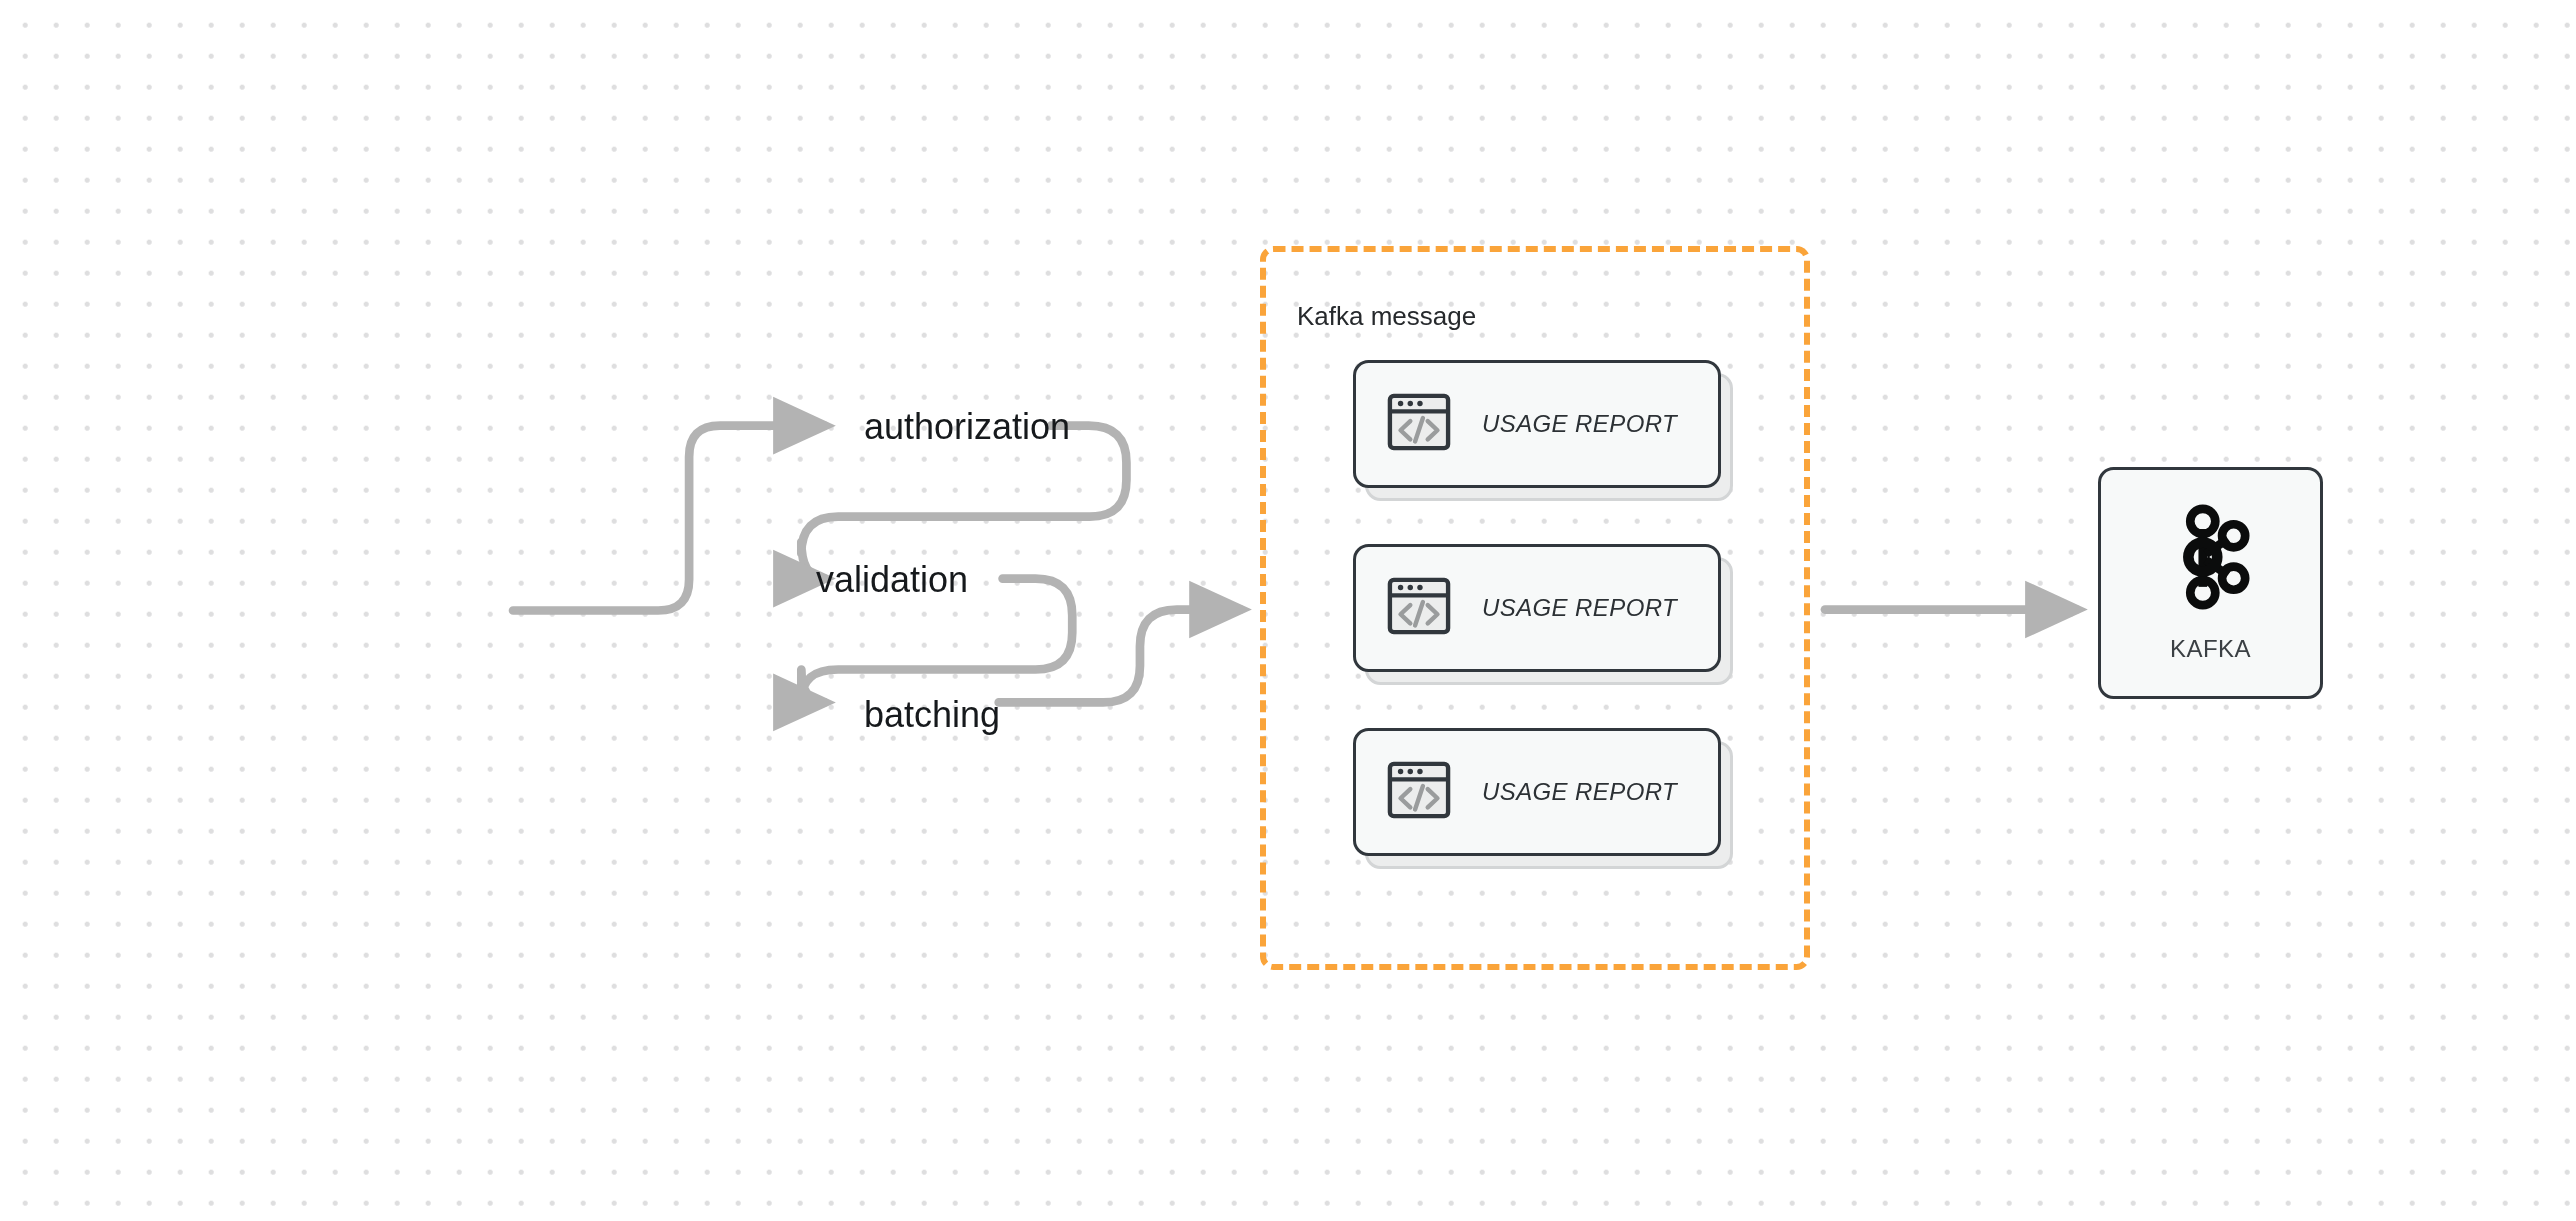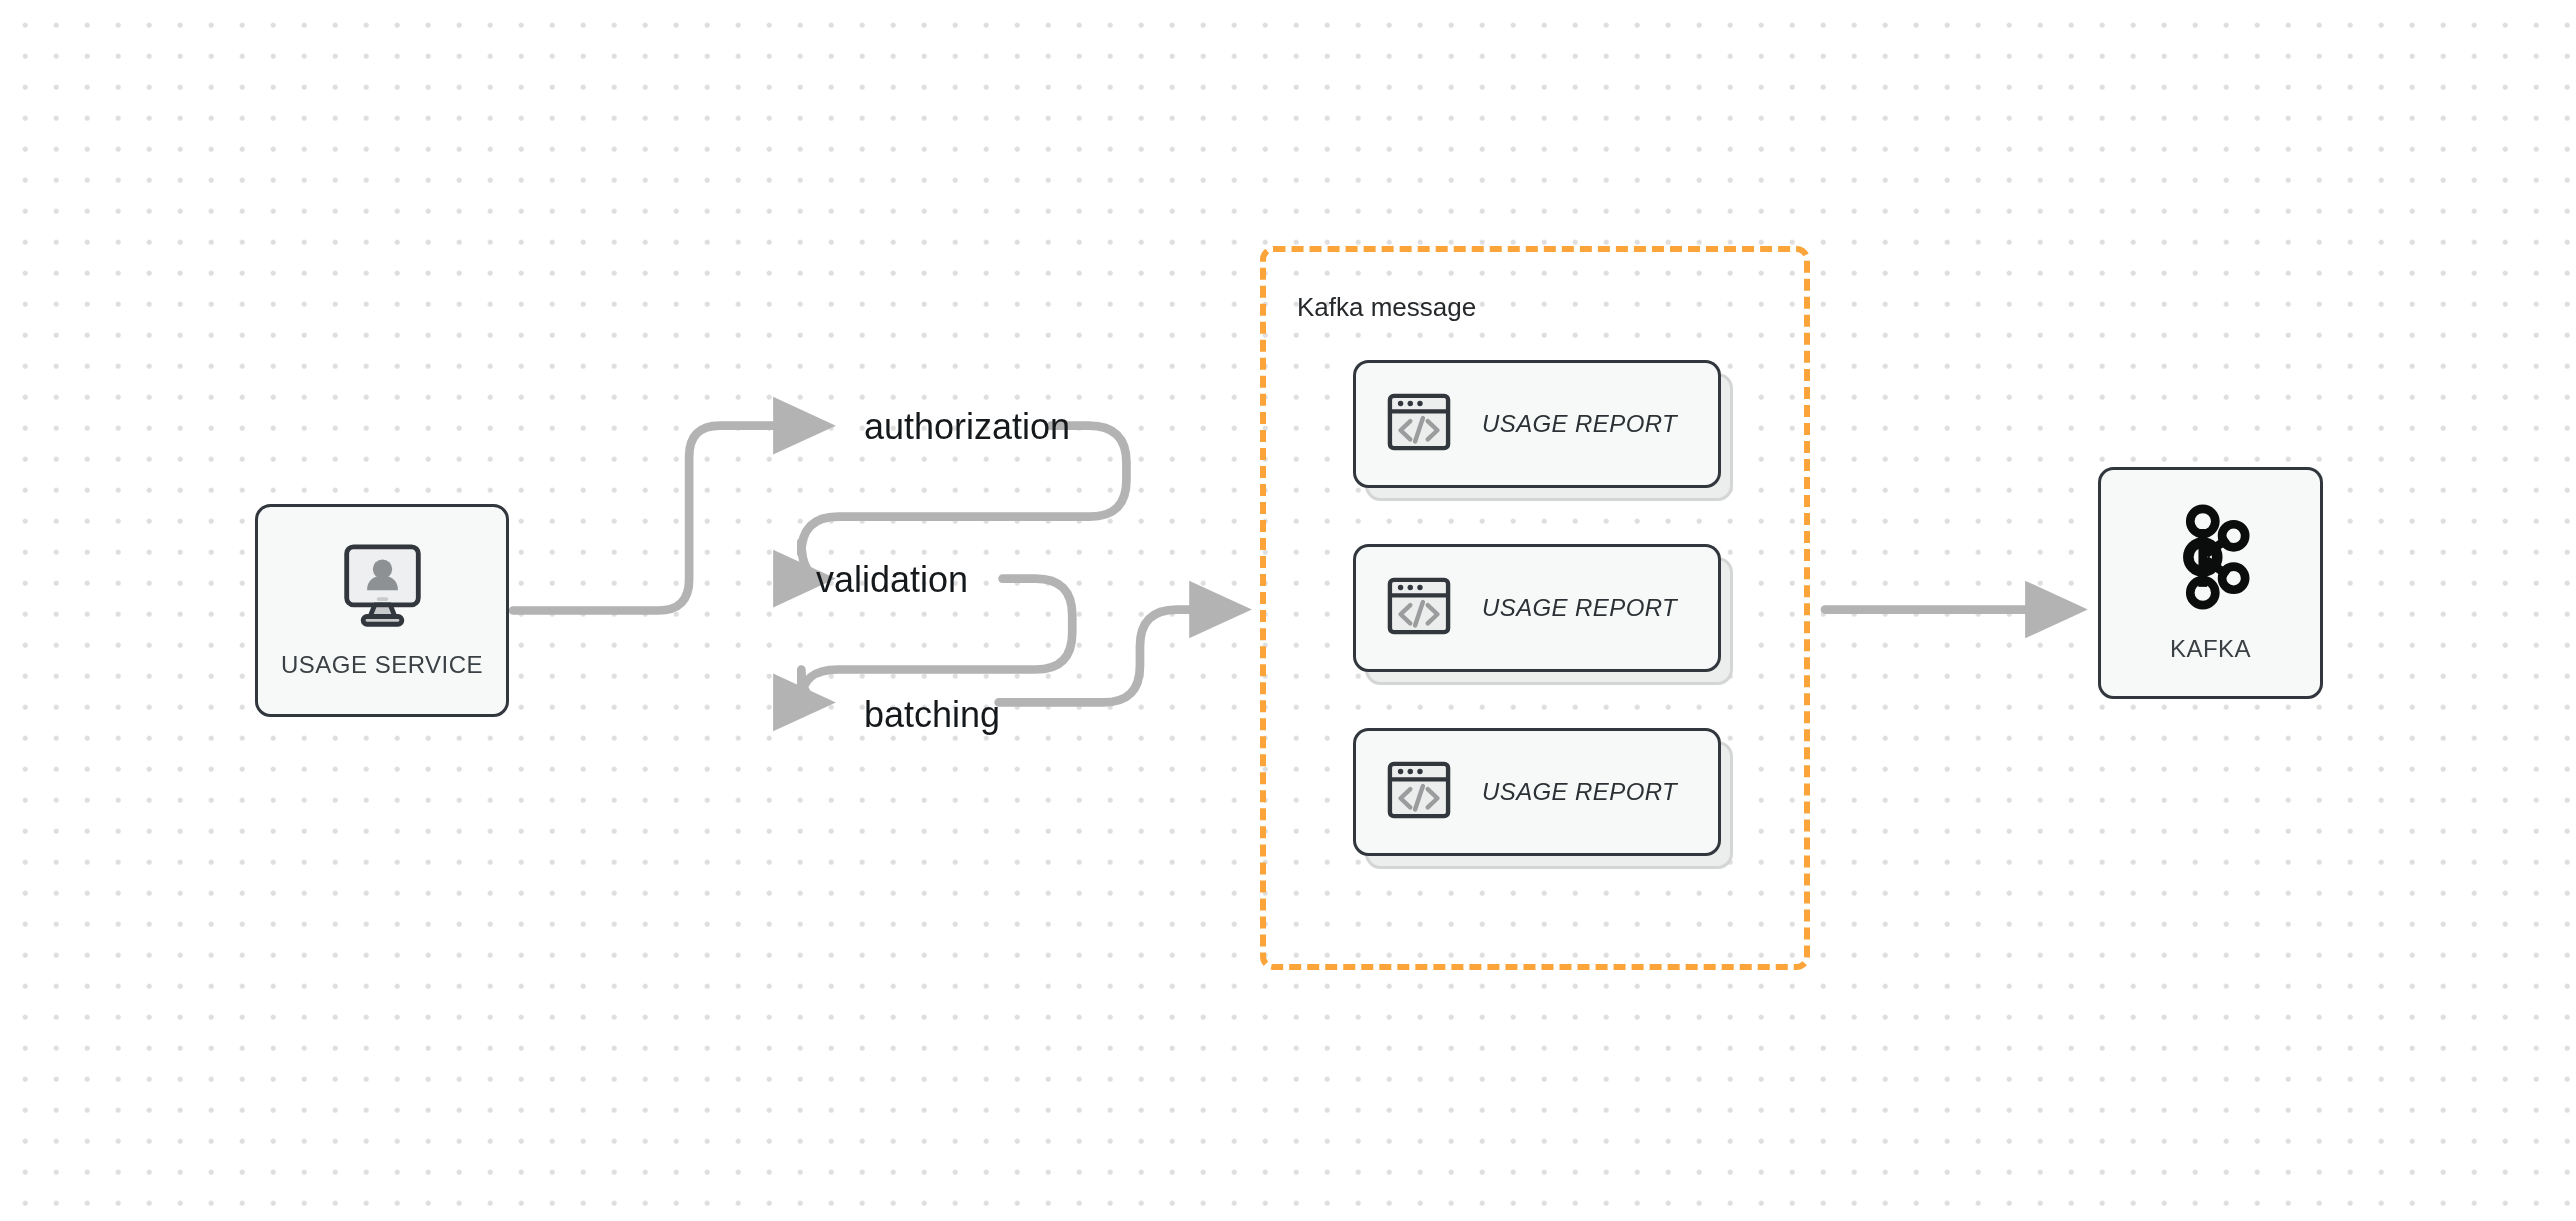--- a/index.html
+++ b/index.html
@@ -73,21 +73,21 @@
     left: 1260px;
     top: 246px;
     width: 550px;
     height: 724px;
     border: 6.8px dashed #faa43a;
     border-radius: 13.5px;
   }
   #kafka-group-title {
     position: absolute;
     left: 1297px;
-    top: 292px;
+    top: 301px;
     font-size: 26px;
     color: #26292c;
     white-space: nowrap;
   }
   
   .card-wrap {
     position: absolute;
     width: 368px;
     height: 128px;
   }
@@ -217,33 +217,20 @@
           <circle cx="34" cy="14" r="2.8" fill="#31373d"></circle>
           <path d="M 24 32 L 14 41.5 L 24 51" fill="none" stroke="#9a9c9d" stroke-width="4.6" stroke-linecap="round" stroke-linejoin="round"></path>
           <path d="M 42 32 L 52 41.5 L 42 51" fill="none" stroke="#9a9c9d" stroke-width="4.6" stroke-linecap="round" stroke-linejoin="round"></path>
           <line x1="37" y1="29" x2="29" y2="53" stroke="#9a9c9d" stroke-width="4.6" stroke-linecap="round"></line>
         </svg>
       </span>
       <span class="card-text">USAGE REPORT</span>
     </div>
   </div>
 
-  <div class="node" id="usage-service">
-    <span>
-      <svg width="93" height="89" viewBox="0 0 96 92">
-        <rect x="11" y="5" width="74" height="60" rx="7" fill="#eeeff0" stroke="#31373d" stroke-width="5"></rect>
-        <circle cx="48" cy="28" r="10" fill="#8e9194"></circle>
-        <path d="M 32 50 C 32 39 40 35 48 35 C 56 35 64 39 64 50 Z" fill="#8e9194"></path>
-        <rect x="42" y="57" width="12" height="4" rx="2" fill="#c8cacb"></rect>
-        <path d="M 40 65 L 56 65 L 62 80 L 34 80 Z" fill="#c8cacb" stroke="#31373d" stroke-width="5" stroke-linejoin="round"></path>
-        <rect x="28" y="77" width="40" height="8" rx="4" fill="#c8cacb" stroke="#31373d" stroke-width="5"></rect>
-      </svg>
-    </span>
-    <span class="node-label">USAGE SERVICE</span>
-  </div>
 
   <div class="node" id="kafka-node">
     <span>
       <svg width="93" height="106" viewBox="0 0 96 110">
         <line x1="40" y1="26" x2="40" y2="55" stroke="#0b0c0c" stroke-width="9"></line>
         <line x1="40" y1="55" x2="40" y2="86" stroke="#0b0c0c" stroke-width="9"></line>
         <line x1="43" y1="52" x2="66" y2="36" stroke="#0b0c0c" stroke-width="9"></line>
         <line x1="43" y1="58" x2="66" y2="74" stroke="#0b0c0c" stroke-width="9"></line>
         <circle cx="40" cy="18" r="13" fill="none" stroke="#0b0c0c" stroke-width="9"></circle>
         <circle cx="40" cy="92" r="13" fill="none" stroke="#0b0c0c" stroke-width="9"></circle>

